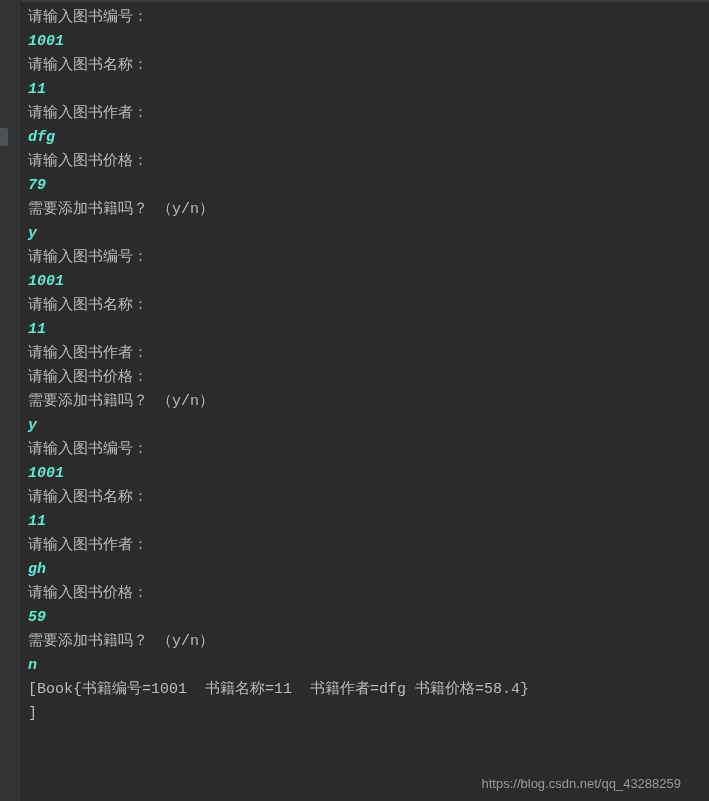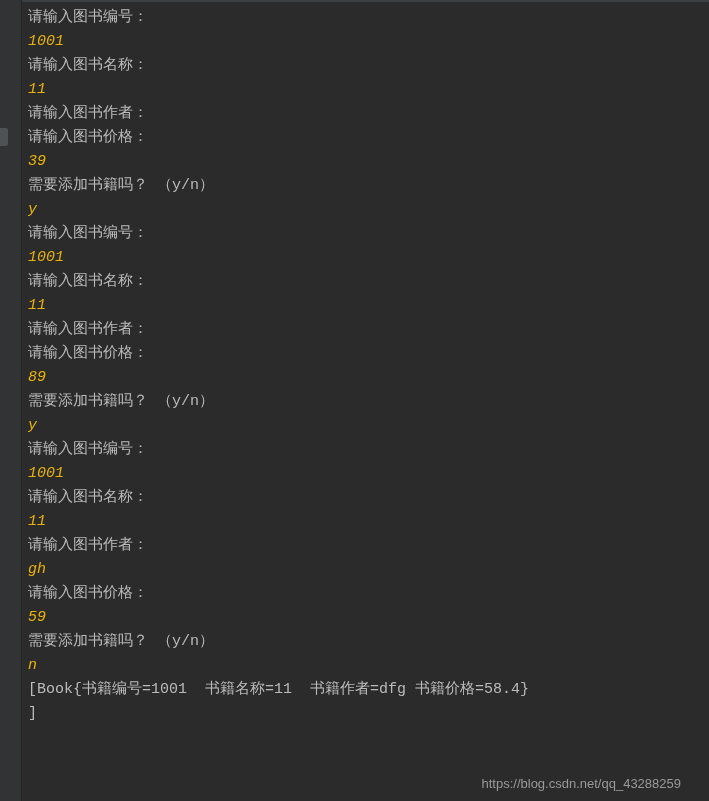--- a/index.html
+++ b/index.html
@@ -24,22 +24,23 @@
       height: 100%;
     }
     .line {
       display: block;
       white-space: pre;
     }
     .prompt {
       color: #bbbbbb;
     }
     .input {
-      color: #eab308;
+      color: #5eead4;
       font-style: italic;
+      font-weight: bold;
     }
     .output {
       color: #bbbbbb;
     }
     .watermark {
       position: absolute;
       bottom: 6px;
       right: 28px;
       color: #999999;
       font-size: 13px;
@@ -70,31 +71,31 @@
 <div class="gutter">
   <div class="tab-marker"></div>
 </div>
 
 <div class="terminal" id="terminal-container">
 <span class="line prompt">请输入图书编号：</span>
     <span class="line input">1001</span>
     <span class="line prompt">请输入图书名称：</span>
     <span class="line input">11</span>
     <span class="line prompt">请输入图书作者：</span>
+    <span class="line input">dfg</span>
     <span class="line prompt">请输入图书价格：</span>
-    <span class="line input">39</span>
+    <span class="line input">79</span>
     <span class="line prompt">需要添加书籍吗？ （y/n）</span>
     <span class="line input">y</span>
     <span class="line prompt">请输入图书编号：</span>
     <span class="line input">1001</span>
     <span class="line prompt">请输入图书名称：</span>
     <span class="line input">11</span>
     <span class="line prompt">请输入图书作者：</span>
     <span class="line prompt">请输入图书价格：</span>
-    <span class="line input">89</span>
     <span class="line prompt">需要添加书籍吗？ （y/n）</span>
     <span class="line input">y</span>
     <span class="line prompt">请输入图书编号：</span>
     <span class="line input">1001</span>
     <span class="line prompt">请输入图书名称：</span>
     <span class="line input">11</span>
     <span class="line prompt">请输入图书作者：</span>
     <span class="line input">gh</span>
     <span class="line prompt">请输入图书价格：</span>
     <span class="line input">59</span>

